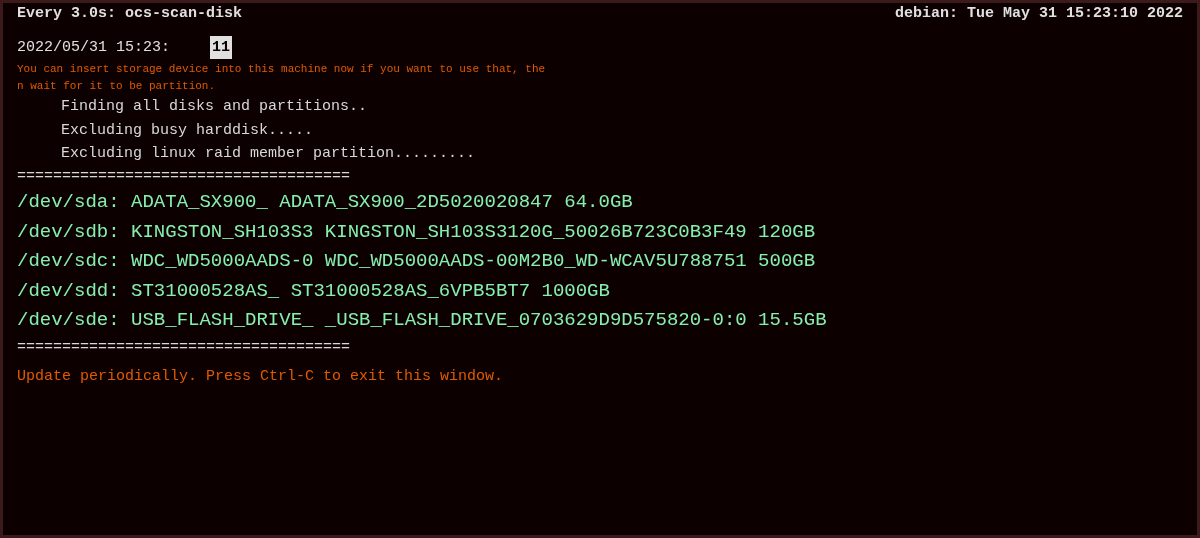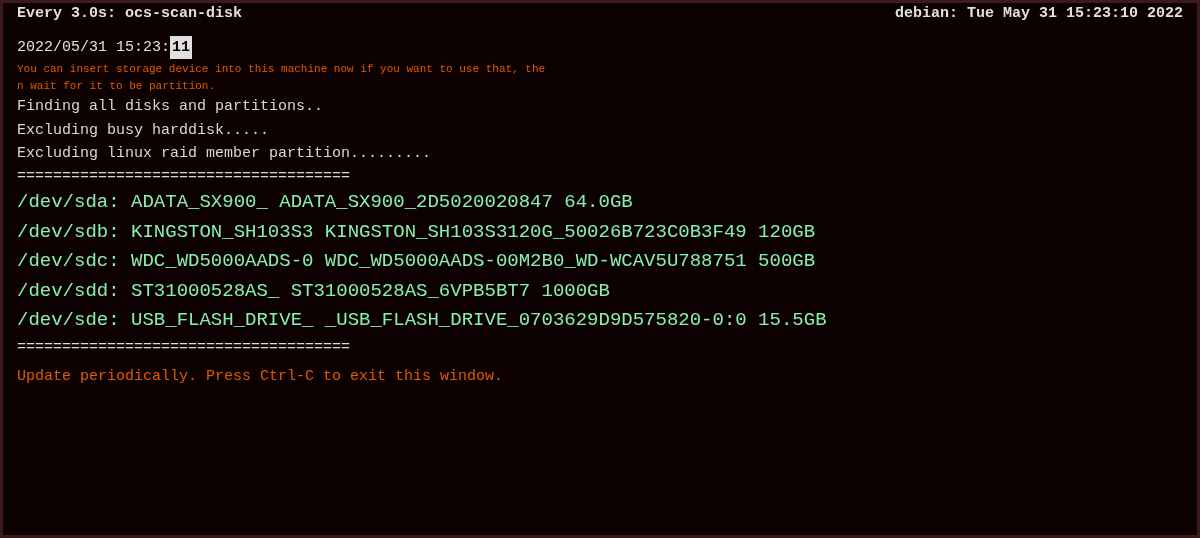--- a/index.html
+++ b/index.html
@@ -49,32 +49,34 @@
       margin-bottom: 2px;
     }
 
     .cursor-box {
       display: inline-block;
       background-color: #e0e0e0;
       color: #0d0000;
       font-size: 15px;
       padding: 0 2px;
       font-weight: bold;
+      margin-left: 40px;
     }
 
     .orange-text {
       color: #e05a00;
       font-size: 11px;
       line-height: 1.55;
     }
 
     .white-text {
       color: #d8d8d8;
       font-size: 15px;
       line-height: 1.55;
+      margin-left: 44px;
     }
 
     .separator {
       color: #d8d8d8;
       font-size: 15px;
       line-height: 1.55;
     }
 
     .device-line {
       color: #86efac;

